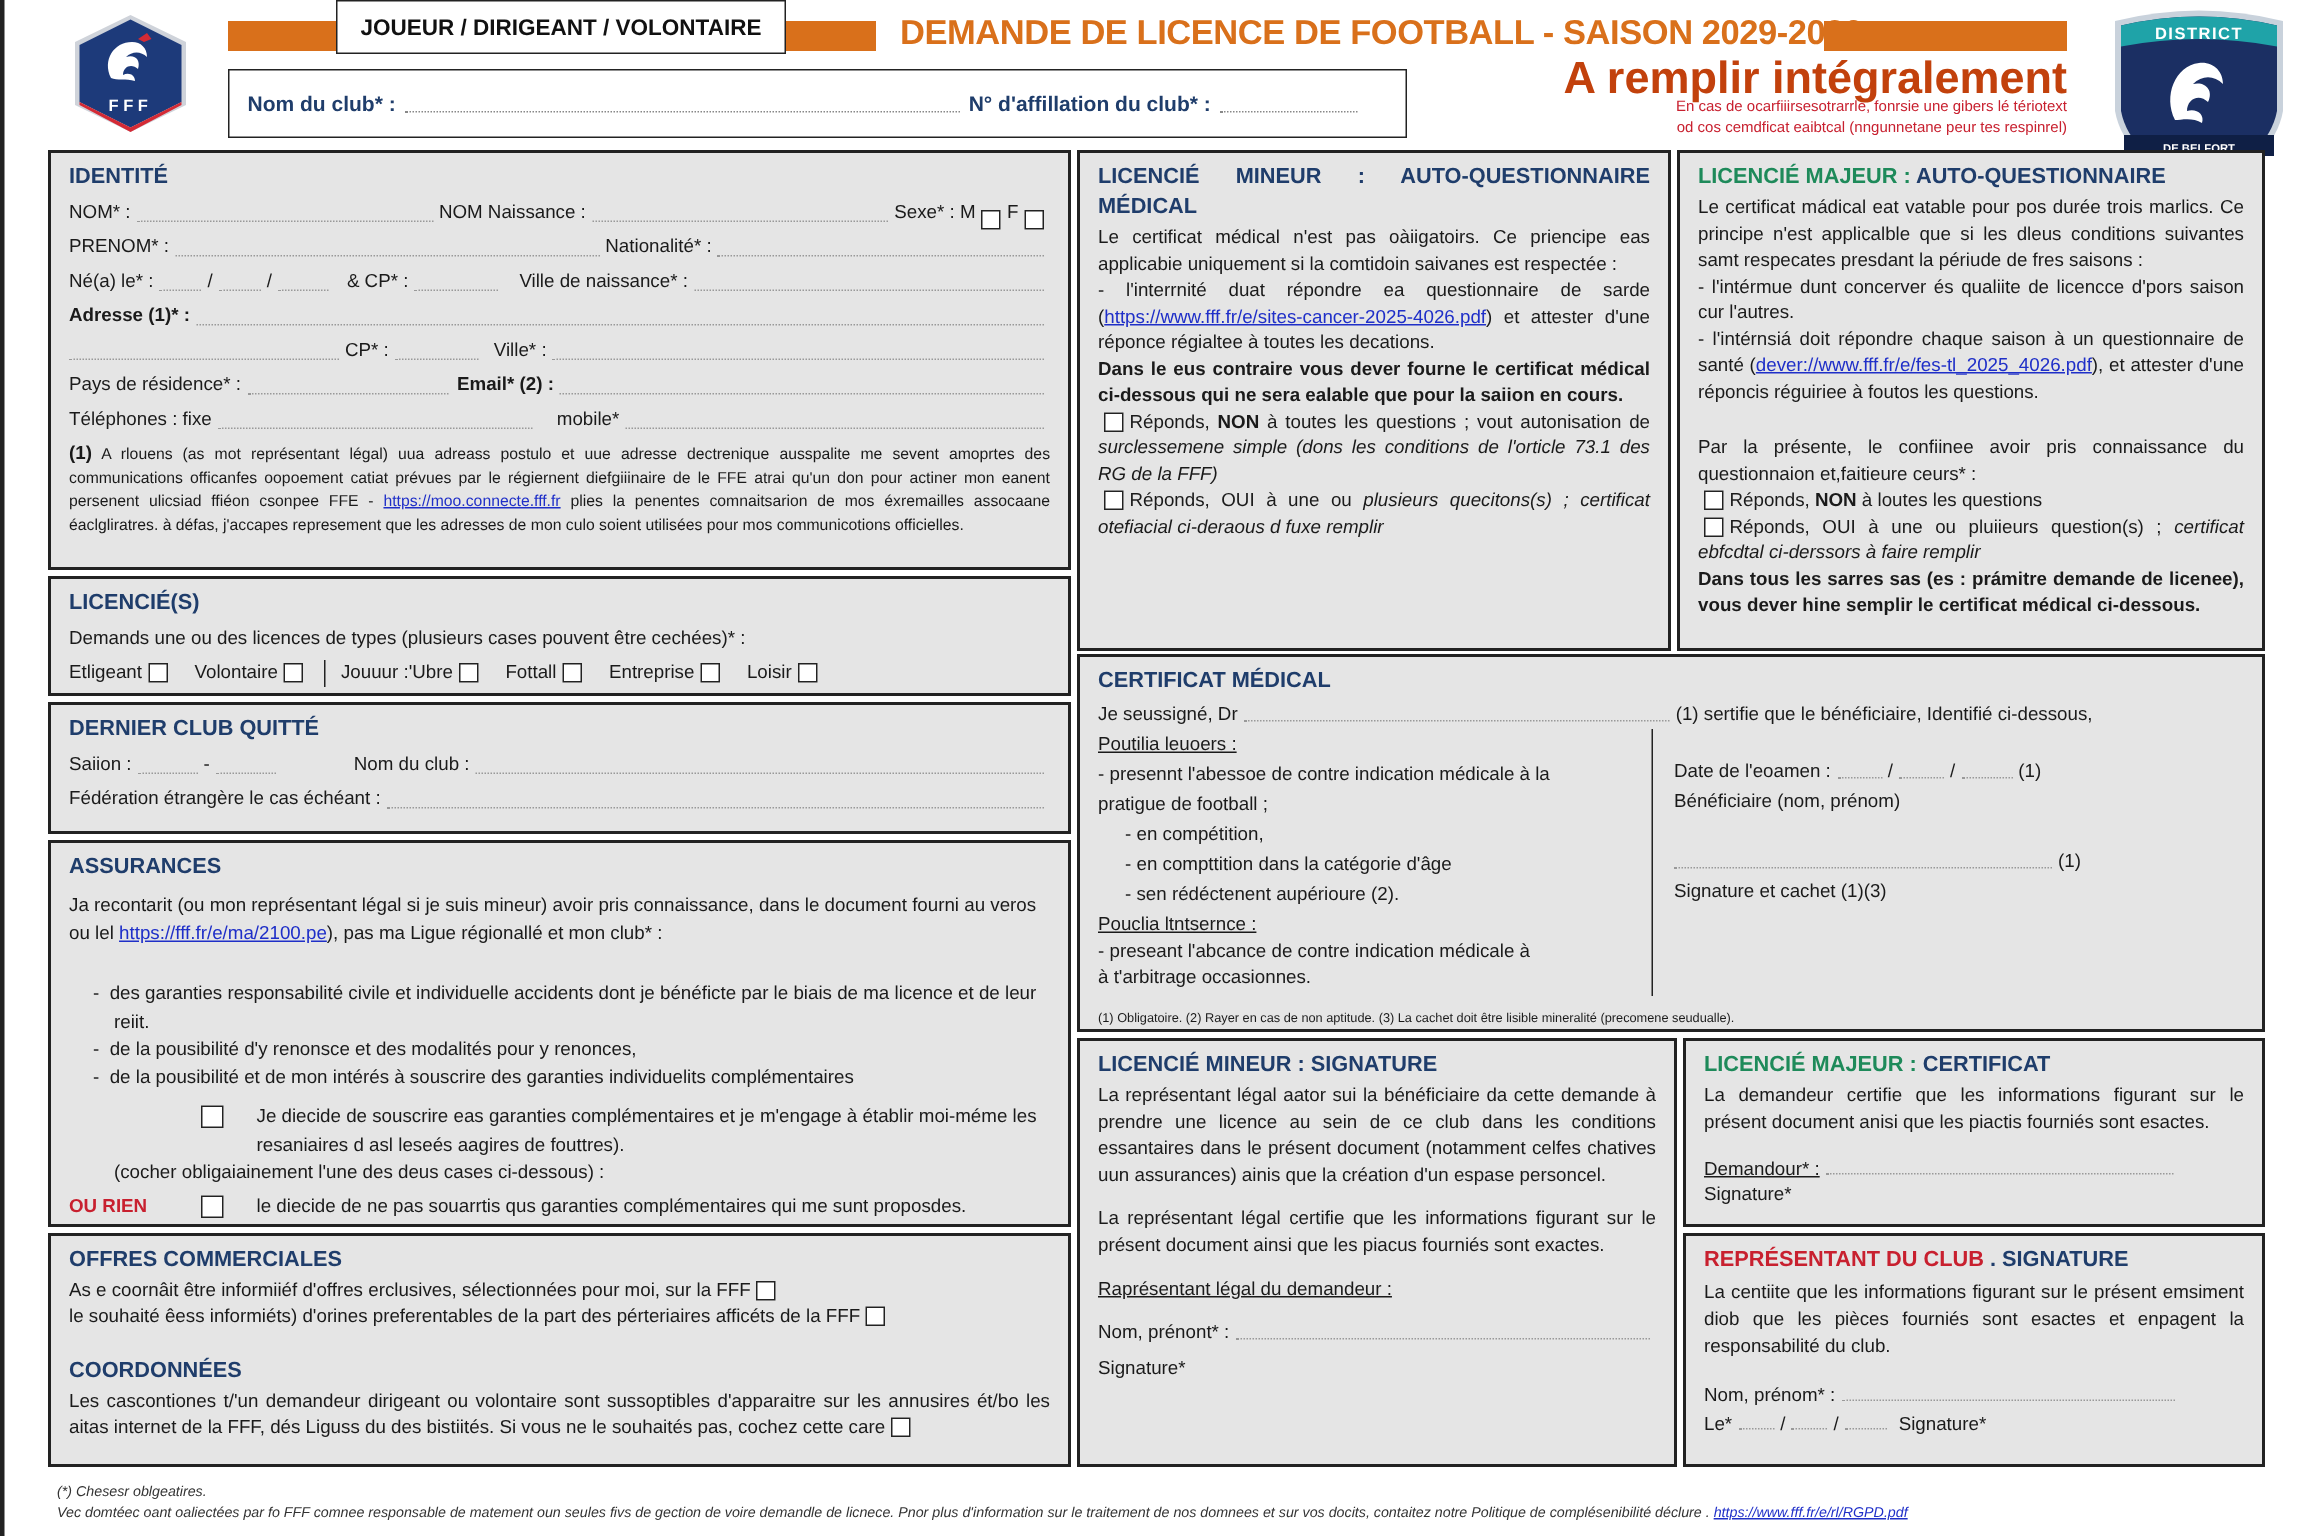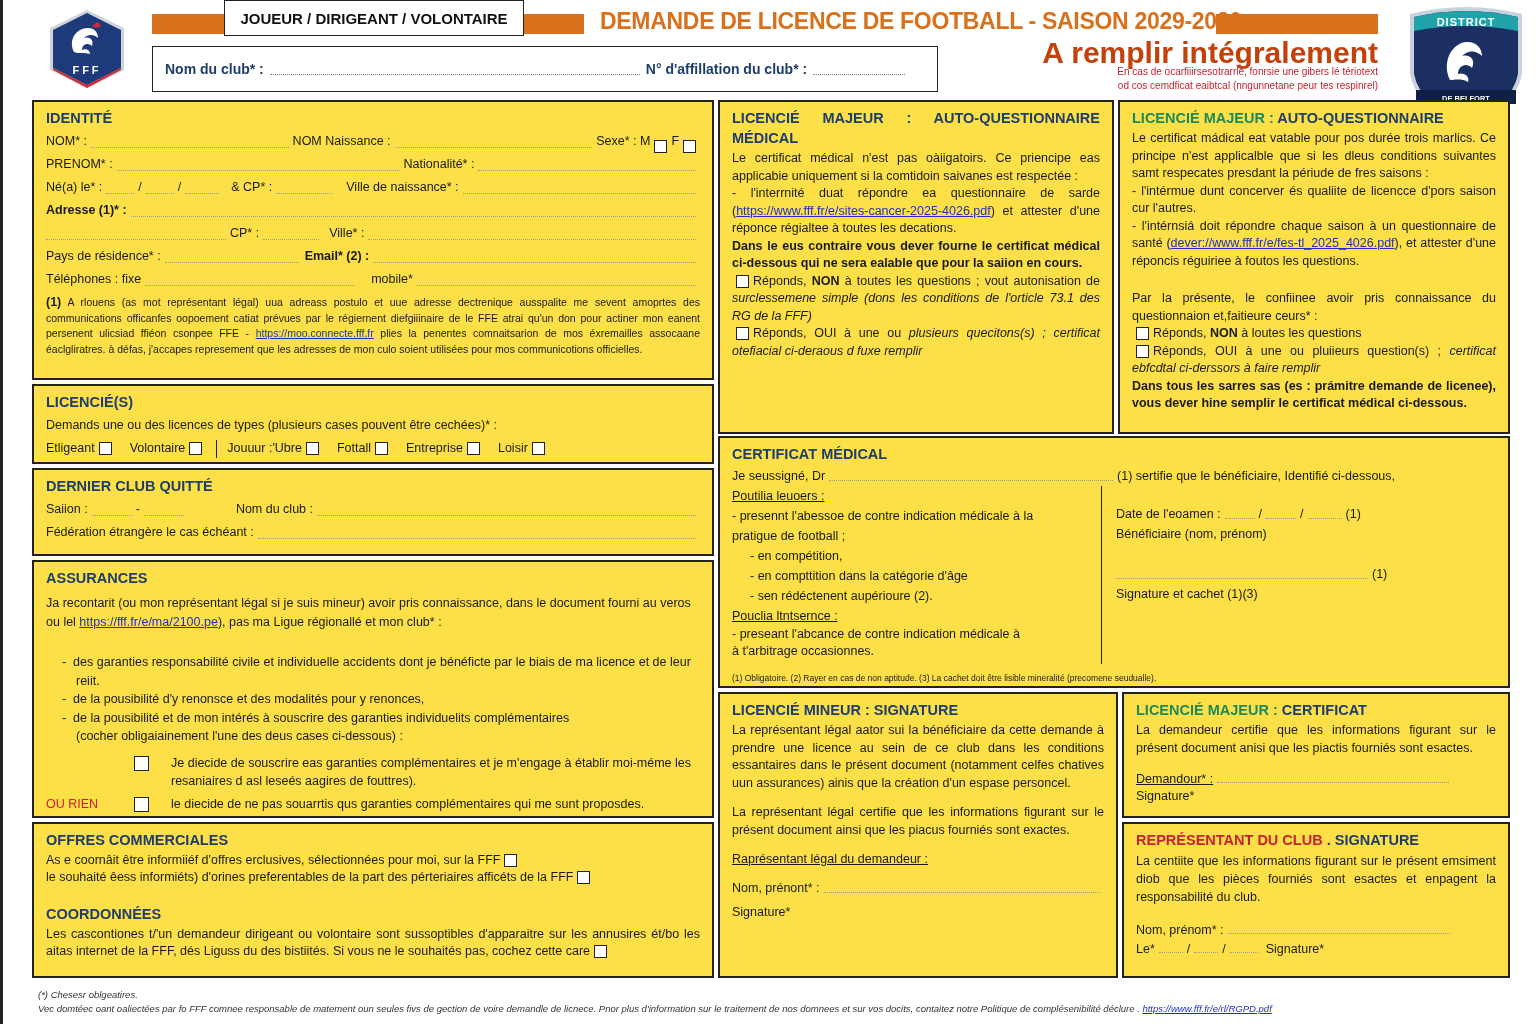--- a/index.html
+++ b/index.html
@@ -13,21 +13,21 @@
   .type-box { position: absolute; left: 224px; top: 0px; width: 300px; height: 36px; background: #fff; border: 1.5px solid #222; display: flex; align-items: center; justify-content: center; font-weight: bold; font-size: 15px; color: #111; }
   .main-title { position: absolute; left: 600px; top: 8px; font-size: 23px; font-weight: bold; color: #d9701b; letter-spacing: -0.3px; }
   .orange-bar-right { position: absolute; left: 1216px; top: 14px; width: 162px; height: 20px; background: #d9701b; }
   .remplir { position: absolute; right: 158px; top: 36px; font-size: 30px; color: #c2410c; font-weight: bold; }
   .remplir-note { position: absolute; right: 158px; top: 65px; font-size: 10px; color: #c8202f; text-align: right; line-height: 14px; }
   .club-box { position: absolute; left: 152px; top: 46px; width: 786px; height: 46px; border: 1.5px solid #222; display: flex; align-items: center; padding-left: 12px; font-size: 14px; color: #1f3d6b; font-weight: bold; text-align: center; }
   .club-box .dots { flex: 0 0 auto; border-bottom: 1px dotted #888; height: 12px; margin: 0 6px; }
   .district-logo { position: absolute; left: 1404px; top: 4px; width: 124px; height: 124px; }
 
   
-  .section { position: absolute; border: 2px solid #222; background: #fde047; padding: 6px 12px; font-size: 12.5px; line-height: 23px; }
+  .section { position: absolute; border: 2px solid #222; background: #e5e5e5; padding: 6px 12px; font-size: 12.5px; line-height: 23px; }
   .section h2 { font-size: 14.5px; color: #1f3d6b; font-weight: bold; line-height: 20px; margin-bottom: 2px; }
   .h-green { color: #1e8a5a !important; }
   .h-red { color: #c8202f !important; }
   .row { display: flex; align-items: flex-end; white-space: nowrap; }
   .dots { flex: 1; border-bottom: 1px dotted #999; height: 14px; margin: 0 4px 5px 4px; min-width: 20px; }
   .dots.fixed { flex: 0 0 auto; }
   .cb { display: inline-block; width: 13px; height: 13px; border: 1.3px solid #222; background: #fff; vertical-align: middle; margin: 0 4px; }
   .small { font-size: 10.5px; line-height: 15.5px; }
   .tiny { font-size: 8.5px; line-height: 12px; }
   .link { color: #1f2fc8; text-decoration: underline; }
@@ -180,43 +180,43 @@
 <div class="section" style="left:32px; top:560px; width:682px; height:258px; line-height:18.5px;">
   <h2 style="margin-bottom:6px">ASSURANCES</h2>
   <div>
     <span>Ja recontarit (ou mon représentant légal si je suis mineur) avoir pris connaissance, dans le document fourni au veros ou lel </span><span class="link">https://fff.fr/e/ma/2100.pe</span><span>), pas ma Ligue régionallé et mon club* :</span>
   </div>
   <ul style="list-style:none; margin-top:22px; padding-left:16px;">
     <li style="padding-left:14px; text-indent:-14px">-&nbsp;&nbsp;<span>des garanties responsabilité civile et individuelle accidents dont je bénéficte par le biais de ma licence et de leur reiit.</span></li>
     <li style="padding-left:14px; text-indent:-14px">-&nbsp;&nbsp;<span>de la pousibilité d'y renonsce et des modalités pour y renonces,</span></li>
     <li style="padding-left:14px; text-indent:-14px">-&nbsp;&nbsp;<span>de la pousibilité et de mon intérés à souscrire des garanties individuelits complémentaires</span></li>
   </ul>
-  <div style="padding-left:30px">(cocher obligaiainement l'une des deus cases ci-dessous) :</div>
   <div style="display:flex; margin-top:8px">
     <span style="width:88px"></span>
     <span class="cb" style="margin:2px 22px 0 0; width:15px; height:15px"></span>
     <span style="flex:1">Je diecide de souscrire eas garanties complémentaires et je m'engage à établir moi-méme les resaniaires d asl leseés aagires de fouttres).</span>
   </div>
+  <div style="padding-left:30px">(cocher obligaiainement l'une des deus cases ci-dessous) :</div>
   <div style="display:flex; margin-top:4px">
-    <span style="width:88px; color:#c8202f; font-weight:normal">OU RIEN</span>
+    <span style="width:88px; color:#c8202f; font-weight:bold">OU RIEN</span>
     <span class="cb" style="margin:2px 22px 0 0; width:15px; height:15px"></span>
     <span style="flex:1">le diecide de ne pas souarrtis qus garanties complémentaires qui me sunt proposdes.</span>
   </div>
 </div>
 
 <div class="section" style="left:32px; top:822px; width:682px; height:156px; line-height:17px;">
   <h2>OFFRES COMMERCIALES</h2>
   <div><span>As e coornâit être informiiéf d'offres erclusives, sélectionnées pour moi, sur la FFF</span><span class="cb"></span></div>
   <div><span>le souhaité êess informiéts) d'orines preferentables de la part des pérteriaires afficéts de la FFF</span><span class="cb"></span></div>
   <h2 style="margin-top:18px">COORDONNÉES</h2>
   <div class="just"><span>Les cascontiones t/'un demandeur dirigeant ou volontaire sont sussoptibles d'apparaitre sur les annusires ét/bo les aitas internet de la FFF, dés Liguss du des bistiités.  Si vous ne le souhaités pas, cochez cette care</span><span class="cb"></span></div>
 </div>
 
 <div class="section just" style="left:718px; top:100px; width:396px; height:334px; line-height:17.5px;">
-  <h2>LICENCIÉ MAJEUR : AUTO-QUESTIONNAIRE MÉDICAL</h2>
+  <h2>LICENCIÉ MINEUR : AUTO-QUESTIONNAIRE MÉDICAL</h2>
   <div>Le certificat médical n'est pas oàiigatoirs. Ce priencipe eas applicabie uniquement si la comtidoin saivanes est respectée :</div>
   <div><span>- l'interrnité  duat répondre ea questionnaire de sarde (</span><span class="link">https://www.fff.fr/e/sites-cancer-2025-4026.pdf</span><span>)  et attester d'une réponce régialtee à toutes les decations.</span></div>
   <div class="bold">Dans le eus contraire vous dever fourne le certificat médical ci-dessous qui ne sera ealable que pour la saiion en cours.</div>
   <div><span class="cb"></span><span>Réponds, </span><span class="bold">NON</span><span> à toutes les questions ; vout autonisation de </span><span class="ital">surclessemene simple (dons les conditions de l'orticle 73.1 des RG de la FFF)</span></div>
   <div><span class="cb"></span><span>Réponds, OUI à une ou </span><span class="ital">plusieurs quecitons(s) ; certificat otefiacial ci-deraous d fuxe remplir</span></div>
 </div>
 
 <div class="section just" style="left:1118px; top:100px; width:392px; height:334px; line-height:17.5px;">
   <h2><span class="h-green">LICENCIÉ MAJEUR :</span><span> AUTO-QUESTIONNAIRE</span></h2>
   <div>Le certificat mádical eat vatable pour pos durée    trois marlics. Ce principe n'est applicalble que si les dleus conditions suivantes samt respecates presdant la périude de fres saisons :</div>

